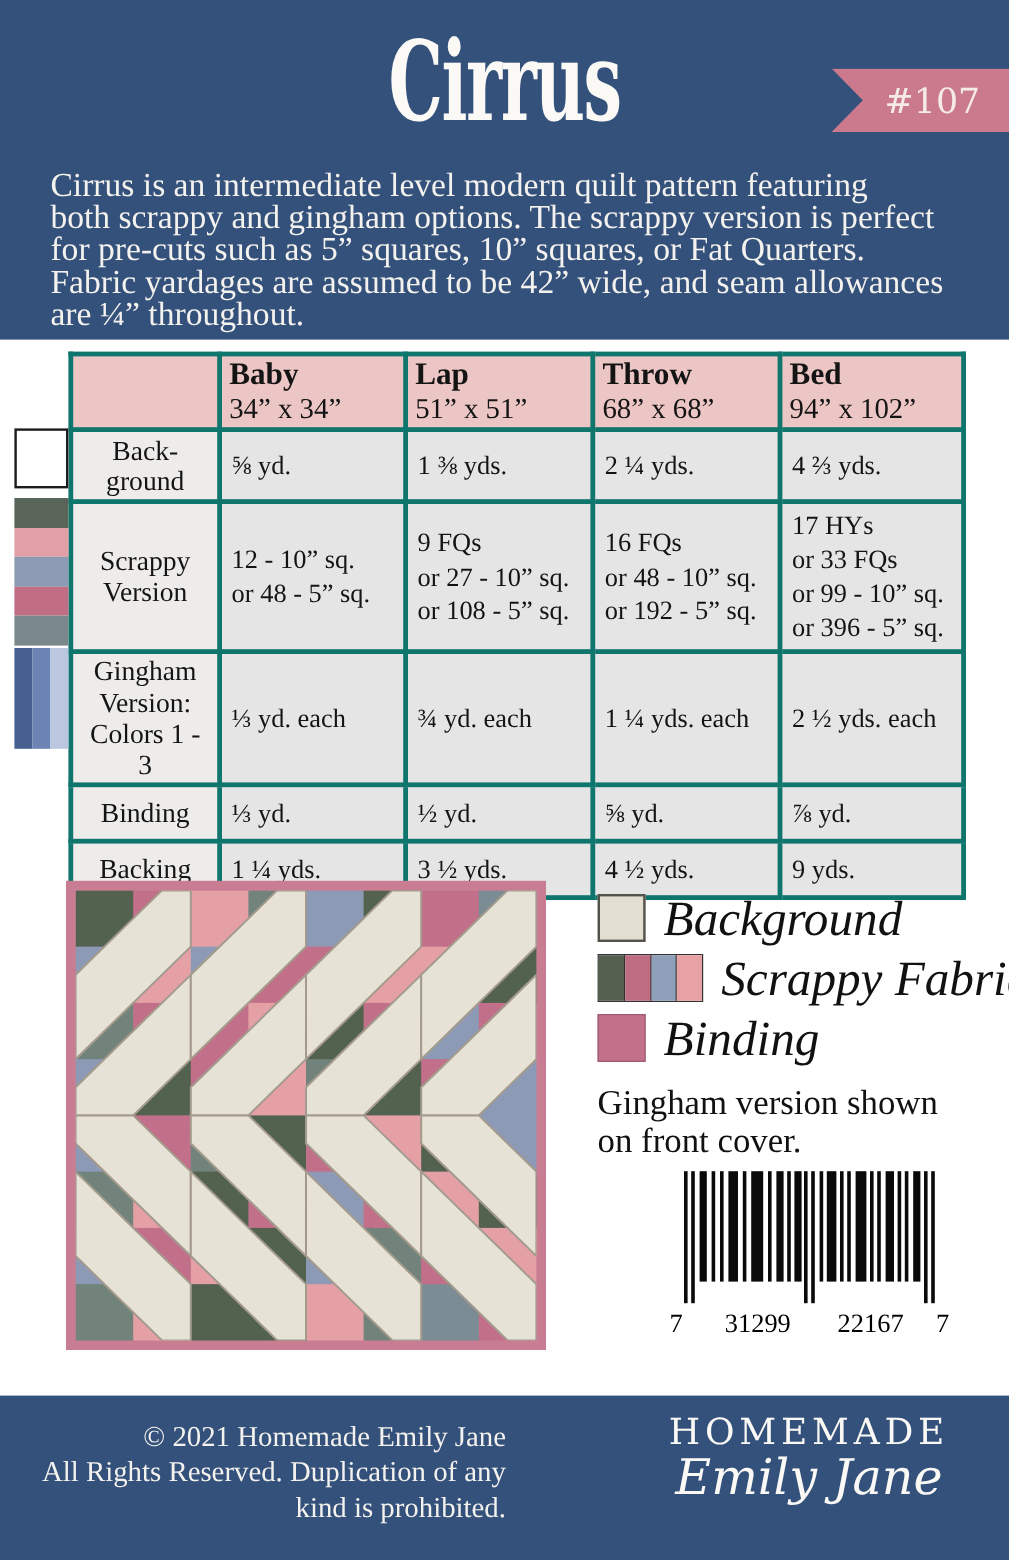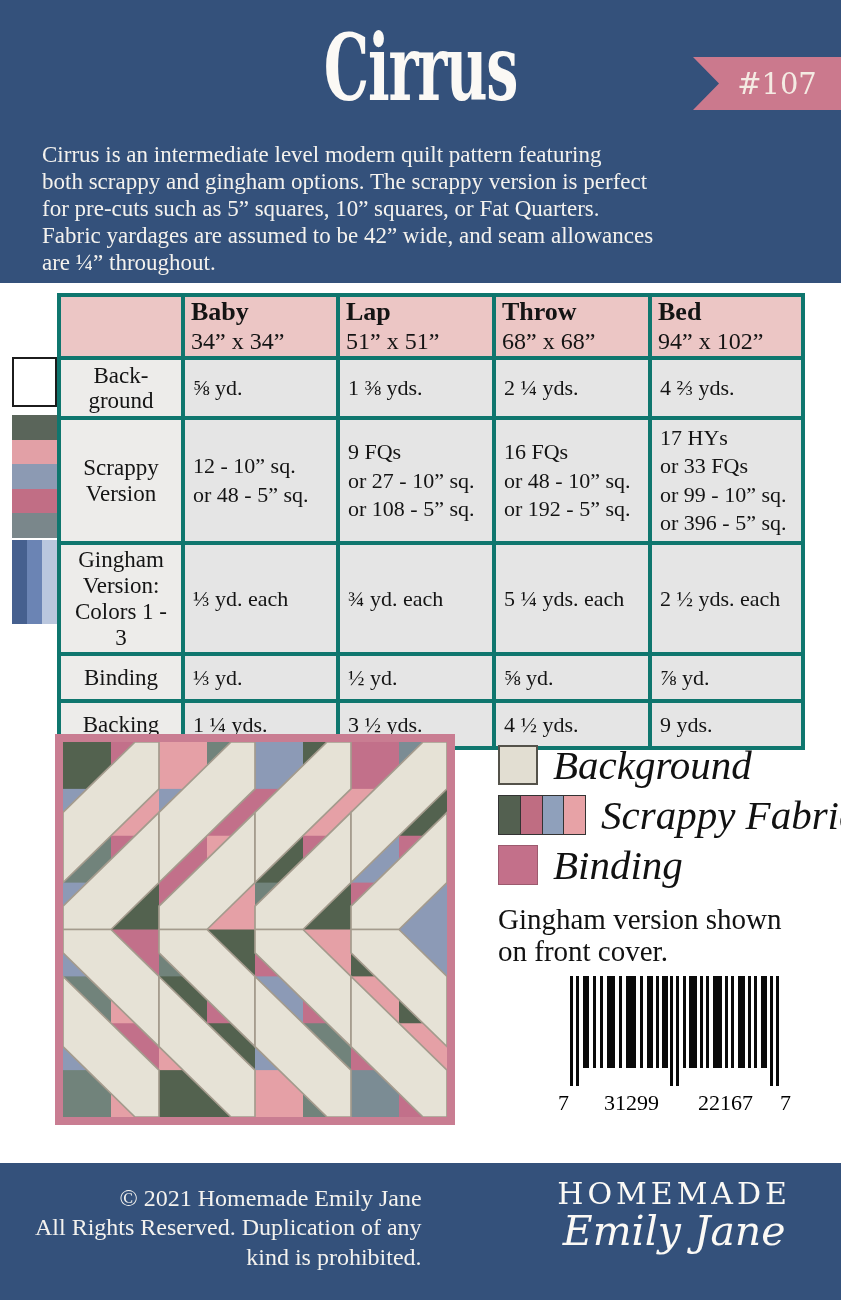--- a/index.html
+++ b/index.html
@@ -10,21 +10,21 @@
   .hero{position:absolute;left:0;top:0;width:841px;height:283px;}
   .hero-title{position:absolute;left:0;top:22px;width:100%;text-align:center;
         font-family:"DejaVu Serif","Liberation Serif",serif;font-weight:bold;
         font-size:92px;line-height:1;color:#fbf9f5;
         transform:scaleX(0.62);transform-origin:50% 50%;letter-spacing:-2px;}
   .tag{position:absolute;top:57px;right:0;height:53px;width:148px;
         clip-path:polygon(0 0,100% 0,100% 100%,0 100%,26px 50%);
         display:flex;align-items:center;justify-content:center;padding-left:20px;
         font-family:"DejaVu Serif",serif;font-size:29px;color:#f4ebe3;box-sizing:border-box;}
   .intro{position:absolute;left:42px;top:141px;width:760px;margin:0;
-        font-size:23px;line-height:27px;color:#f4f2ee;white-space:pre-line;}
+        font-size:28px;line-height:27px;color:#f4f2ee;white-space:pre-line;}
 
   
   table.yardage{position:absolute;left:57px;top:293px;width:744px;border-collapse:collapse;
         table-layout:fixed;}
   table.yardage th,table.yardage td{border:4px solid #0f766e;box-sizing:border-box;font-family:Liberation Serif, serif;}
   table.yardage thead th{background:#ecc6c5;text-align:left;vertical-align:top;
         padding:1px 6px;height:62px;}
   .col-name{font-size:26px;font-weight:bold;line-height:1.1;}
   .col-size{font-size:24px;font-weight:normal;line-height:1.2;}
   table.yardage tbody th{background:#edecea;font-weight:normal;font-size:23px;text-align:center;
@@ -137,21 +137,21 @@
 or 192 - 5” sq.</td>
           <td>17 HYs
 or 33 FQs
 or 99 - 10” sq.
 or 396 - 5” sq.</td>
         </tr>
         <tr style="height: 85px;">
           <th>Gingham Version: Colors 1 - 3</th>
           <td>⅓ yd. each</td>
           <td>¾ yd. each</td>
-          <td>5 ¼ yds. each</td>
+          <td>1 ¼ yds. each</td>
           <td>2 ½ yds. each</td>
         </tr>
         <tr style="height: 47px;">
           <th>Binding</th>
           <td>⅓ yd.</td>
           <td>½ yd.</td>
           <td>⅝ yd.</td>
           <td>⅞ yd.</td>
         </tr>
         <tr style="height: 47px;">

